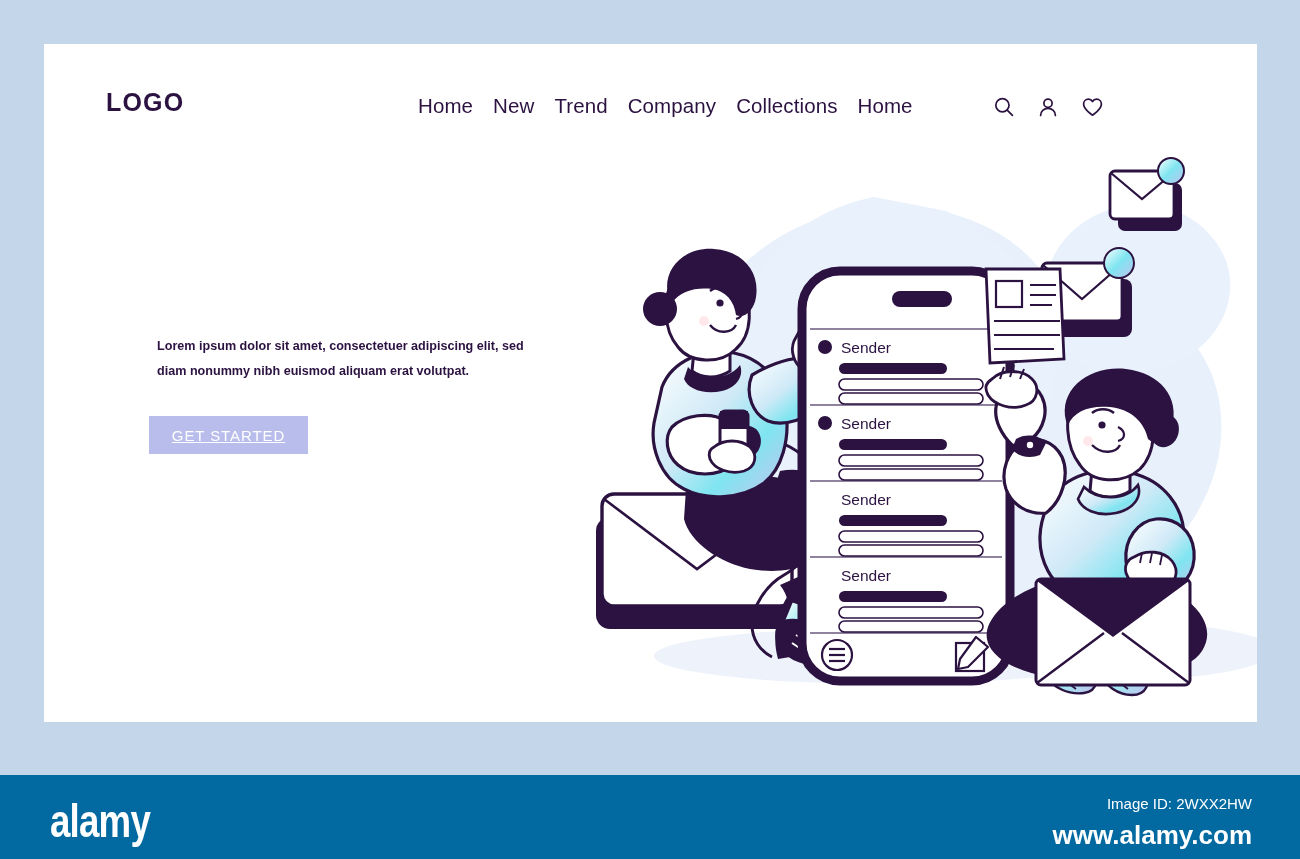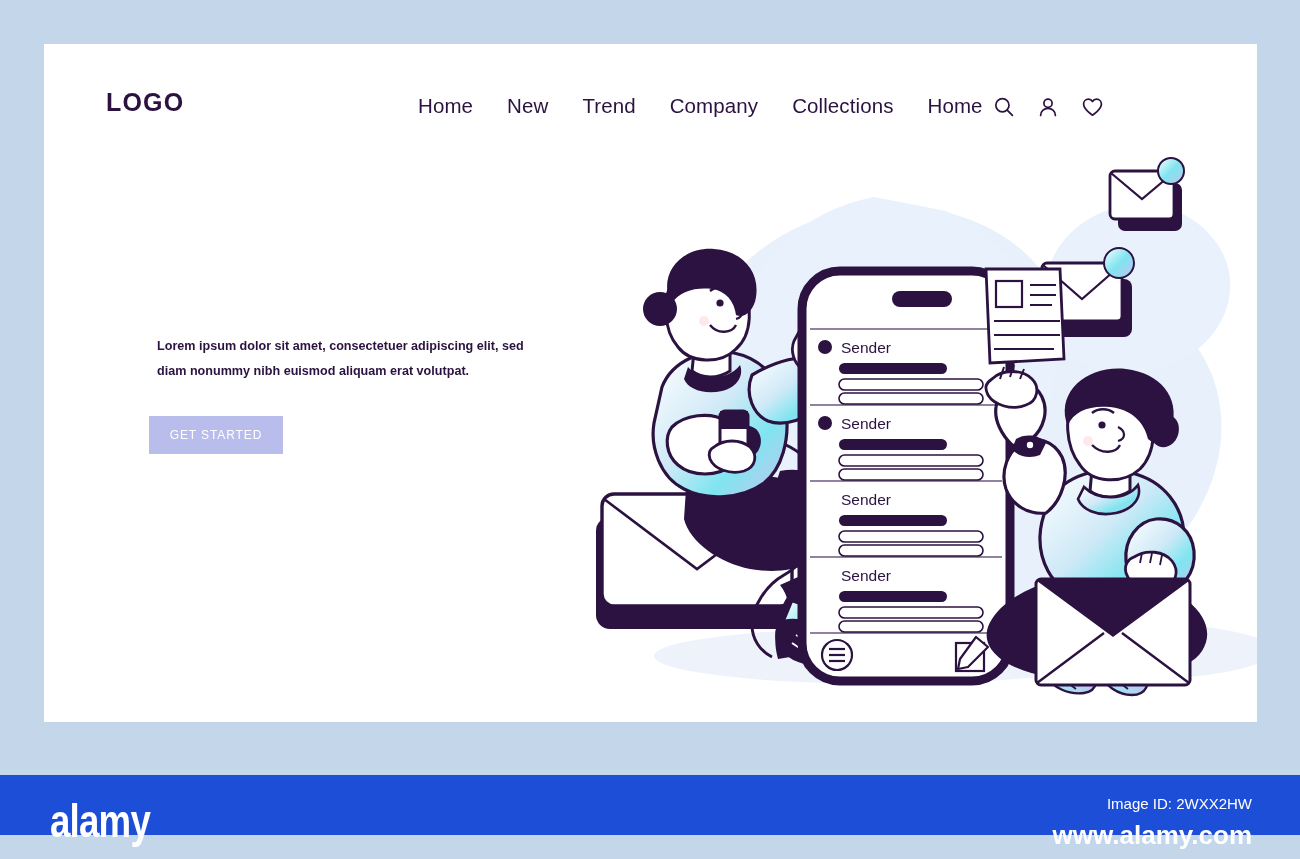--- a/index.html
+++ b/index.html
@@ -47,21 +47,21 @@
     font-weight: 700;
     letter-spacing: 1.2px;
     color: #2b1240;
   }
   #main-nav {
     position: absolute;
     left: 374px;
     top: 50px;
     display: flex;
     align-items: center;
-    gap: 34px;
+    gap: 20px;
   }
   .nav-link {
     font-size: 20.5px;
     color: #2b1240;
     letter-spacing: 0.1px;
     white-space: nowrap;
     cursor: pointer;
   }
   #header-icons {
     position: absolute;
@@ -85,52 +85,53 @@
   }
   #hero-paragraph {
     font-size: 12.6px;
     font-weight: 700;
     color: #2b1240;
     line-height: 2.0;
     margin: 0 0 32px 8px;
     width: 382px;
   }
   #get-started-button {
-    width: 134px;
+    width: 159px;
     height: 38px;
     background: #b9bdec;
     border: none;
     color: #ffffff;
-    font-size: 12px;
+    font-size: 15px;
     letter-spacing: 0.9px;
     font-family: "Liberation Sans", sans-serif;
     cursor: pointer;
     display: flex;
     align-items: center;
     justify-content: center;
+    text-decoration: underline;
   }
 
   
   #illustration {
     position: absolute;
     left: 500px;
     top: 95px;
     width: 713px;
     height: 583px;
   }
   #illustration svg { display: block; }
 
   
   #watermark-bar {
     position: absolute;
     left: 0;
     top: 775px;
     width: 1300px;
-    height: 60px;
-    background: #1d4ed8;
+    height: 84px;
+    background: #0369a1;
   }
   #alamy-logo {
     position: absolute;
     left: 50px;
     top: 18px;
     font-size: 47px;
     font-weight: 700;
     color: #ffffff;
     font-family: "Liberation Sans Narrow", "Liberation Sans", sans-serif;
     transform: scaleX(0.78);

